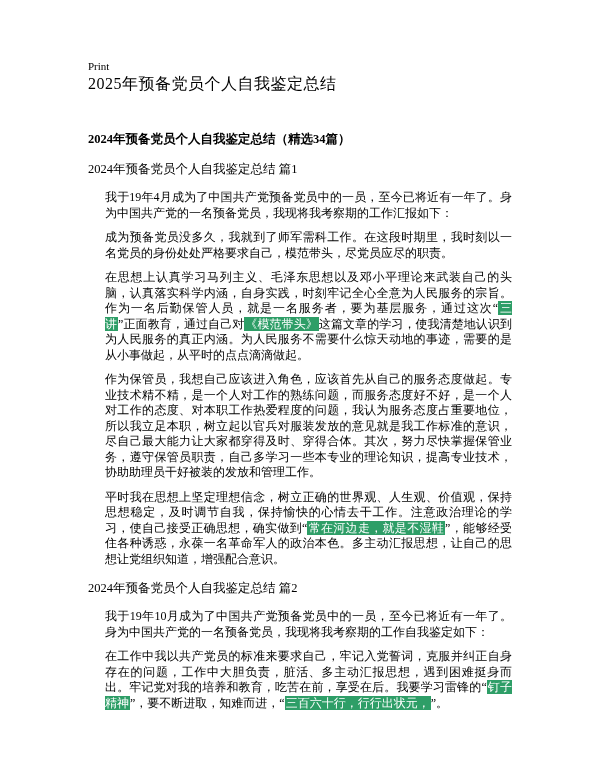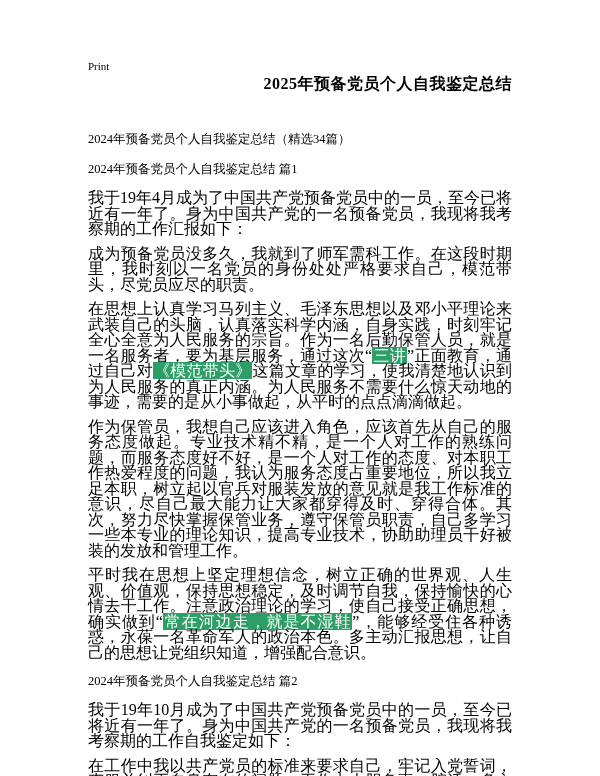--- a/index.html
+++ b/index.html
@@ -15,41 +15,42 @@
     padding: 56px 88px 30px 88px;
   }
   .print-label {
     font-size: 11px;
     color: #000;
     cursor: pointer;
     display: inline-block;
   }
   .doc-title {
     font-size: 16px;
-    font-weight: bold;
-    text-align: right;
+    font-weight: normal;
+    text-align: left;
     margin-bottom: 36px;
     letter-spacing: 0.5px;
   }
   .doc-subtitle {
     font-size: 12.5px;
-    font-weight: normal;
+    font-weight: bold;
     margin-bottom: 13px;
     margin-top: 28px;
   }
   .section-heading {
     font-size: 12.5px;
     font-weight: normal;
     margin: 13px 0 12px 0;
   }
   p.body-paragraph {
-    font-size: 16px;
+    font-size: 12px;
     line-height: 15.5px;
     text-align: justify;
     margin-bottom: 9px;
+    margin-left: 17px;
   }
   .highlight {
     background: var(--hl-bg, #2e9e67);
     color: var(--hl-text, #ffffff);
     padding: 0 1px;
   }
 </style>
 </head>
 <body>
 

